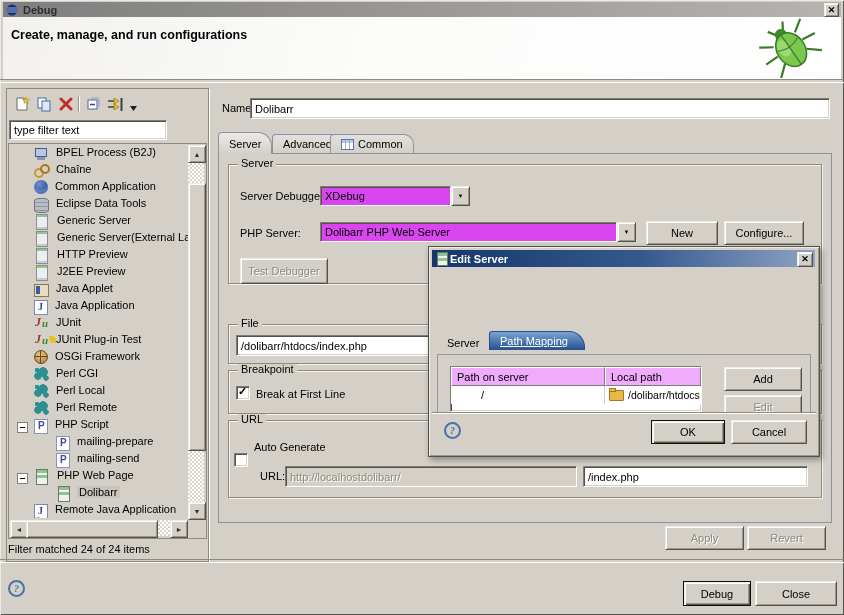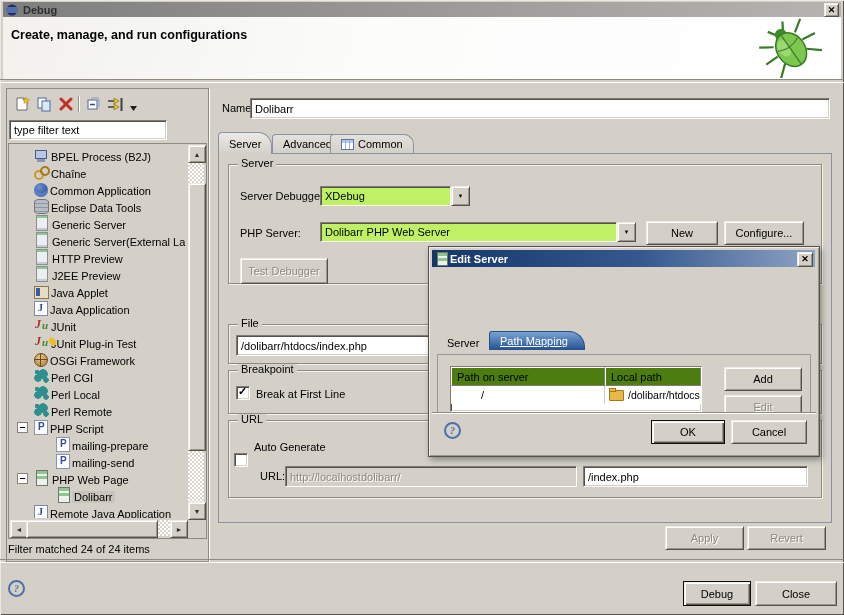--- a/index.html
+++ b/index.html
@@ -31,21 +31,21 @@
   #banner{left:3px;top:17px;width:838px;height:62px;background:linear-gradient(105deg,#f2f1ee 0%,#fcfcfb 45%,#ffffff 100%);}
   #banner .t{position:absolute;left:8px;top:11px;font-size:12.5px;font-weight:bold;}
   .grooveline{height:2px;border-top:1px solid #8e8a80;border-bottom:1px solid #fff;}
 
   
   #leftframe{left:6px;top:88px;width:201px;height:472px;border:1px solid #8e8a80;
        box-shadow:1px 1px 0 #fff;}
   .ticon{width:19px;height:18px;display:flex;align-items:center;justify-content:center;}
   #treeframe{left:8px;top:143px;width:197px;height:394px;border:1px solid #8e8a80;background:#d4d0c8;}
   #treerows{position:absolute;left:1px;top:2px;width:178px;height:372px;overflow:hidden;}
-  .tree-row{position:relative;height:17px;display:flex;align-items:flex-end;padding-left:24px;white-space:nowrap;}
+  .tree-row{position:relative;height:17px;display:flex;align-items:flex-start;gap:5px;padding-left:24px;white-space:nowrap;}
   .tree-row.child{padding-left:46px;}
   .tree-row .lbl{padding:0 2px;}
   .tree-row.sel .lbl{background:#c9c5bd;}
   .exp{position:absolute;left:7px;top:4px;width:9px;height:9px;background:#fff;border:1px solid #848078;}
   .exp::before{content:"";position:absolute;left:2px;top:4px;width:5px;height:1px;background:#000;}
 
   
   .sb{background-color:#ece9e2;background-image:repeating-conic-gradient(#fff 0 25%,#d9d5cd 0 50%);background-size:4px 4px;}
   .sbbtn{background:#d4d0c8;border:1px solid;border-color:#efece6 #55524b #55524b #efece6;
        box-shadow:inset 1px 1px 0 #fff, inset -1px -1px 0 #9a968c;display:flex;align-items:center;justify-content:center;
@@ -53,21 +53,21 @@
   .sbthumb{background:#d4d0c8;border:1px solid;border-color:#efece6 #55524b #55524b #efece6;
        box-shadow:inset 1px 1px 0 #fff, inset -1px -1px 0 #9a968c;}
 
   
   .tab{border:1px solid #8a92a4;border-bottom:none;background:linear-gradient(#e3e1dc,#d4d0c8);
        border-radius:4px 10px 0 0;display:flex;align-items:center;gap:4px;padding:0 10px;height:19px;box-sizing:border-box;}
   .tab.seltab{height:22px;z-index:3;background:linear-gradient(#eceae6,#d4d0c8);border-radius:4px 14px 0 0;}
   #content{left:218px;top:153px;width:612px;height:368px;border:1px solid #8a92a4;background:#d4d0c8;}
 
   .combo{display:flex;}
-  .combo .field{flex:1;background:#bef264;border:1px solid;border-color:#807c74 #fff #fff #807c74;
+  .combo .field{flex:1;background:#d946ef;border:1px solid;border-color:#807c74 #fff #fff #807c74;
        box-shadow:inset 1px 1px 0 #55524b;display:flex;align-items:center;padding-left:4px;}
   .combo .dd{width:17px;background:#d4d0c8;border:1px solid;border-color:#efece6 #55524b #55524b #efece6;
        box-shadow:inset 1px 1px 0 #fff, inset -1px -1px 0 #9a968c;display:flex;align-items:center;justify-content:center;
        font-size:6px;color:#111;}
   .checkbox{width:12px;height:12px;background:#fff;border:1px solid;border-color:#807c74 #fff #fff #807c74;
        box-shadow:inset 1px 1px 0 #55524b, inset -1px -1px 0 #d4d0c8;position:relative;}
   .checkbox.checked::after{content:"✓";position:absolute;left:1px;top:-2px;font-size:11px;font-weight:bold;}
 
   .helpcirc{width:13px;height:13px;border:2px solid #4a72a8;border-radius:50%;color:#4a72a8;
        font:italic bold 10px "Liberation Serif",serif;display:flex;align-items:center;justify-content:center;}
@@ -79,21 +79,21 @@
        display:flex;align-items:center;padding-left:3px;box-sizing:border-box;}
   #dlgtitle .t{color:#fff;font-weight:bold;}
   #dlghead{left:3px;top:20px;width:384px;height:59px;background:linear-gradient(115deg,#fff 55%,#e8eefa 85%,#d8e2f4 100%);
        border-bottom:1px solid #b0b8c8;}
   #dlghead .h1{position:absolute;left:12px;top:9px;font-size:12.5px;font-weight:bold;}
   #dlghead .h2{position:absolute;left:20px;top:32px;}
   .dtab-plain{position:absolute;padding:3px 8px;}
   .dtab-sel{position:absolute;background:linear-gradient(#7aa3d4,#24528f);color:#fff;text-decoration:underline;
        border-radius:3px 16px 0 0;padding:3px 16px 3px 10px;border:1px solid #24508a;border-bottom:none;z-index:2;}
   #dlgcontent{left:8px;top:107px;width:372px;height:57px;border:1px solid #9a96a0;background:#d4d0c8;overflow:hidden;}
-  .th{background:#4d7c0f;border:1px solid;border-color:#fff #807c74 #807c74 #fff;box-sizing:border-box;
+  .th{background:#f0abfc;border:1px solid;border-color:#fff #807c74 #807c74 #fff;box-sizing:border-box;
       display:flex;align-items:center;padding-left:5px;}
   #dlgbar{left:3px;top:165px;width:384px;height:40px;background:#d4d0c8;border-top:1px solid #8e8a80;
       box-shadow:inset 0 1px 0 #fff;}
 
   .folder{width:13px;height:9px;background:#e8b84a;border:1px solid #a07818;border-radius:1px;position:relative;flex:none;}
   .folder::before{content:"";position:absolute;left:-1px;top:-3px;width:5px;height:2px;background:#e8b84a;border:1px solid #a07818;}
 
   
   .ti{width:15px;height:15px;position:relative;flex:none;}
   .ti-bpel::before{content:"";position:absolute;left:1px;top:2px;width:10px;height:7px;background:#b8c6e8;border:1px solid #4a5a8a;}

